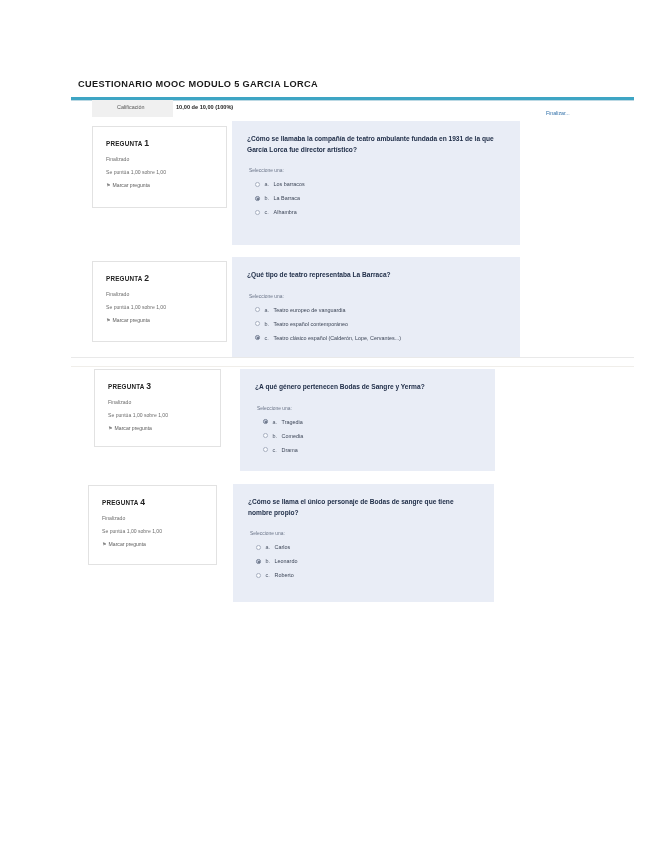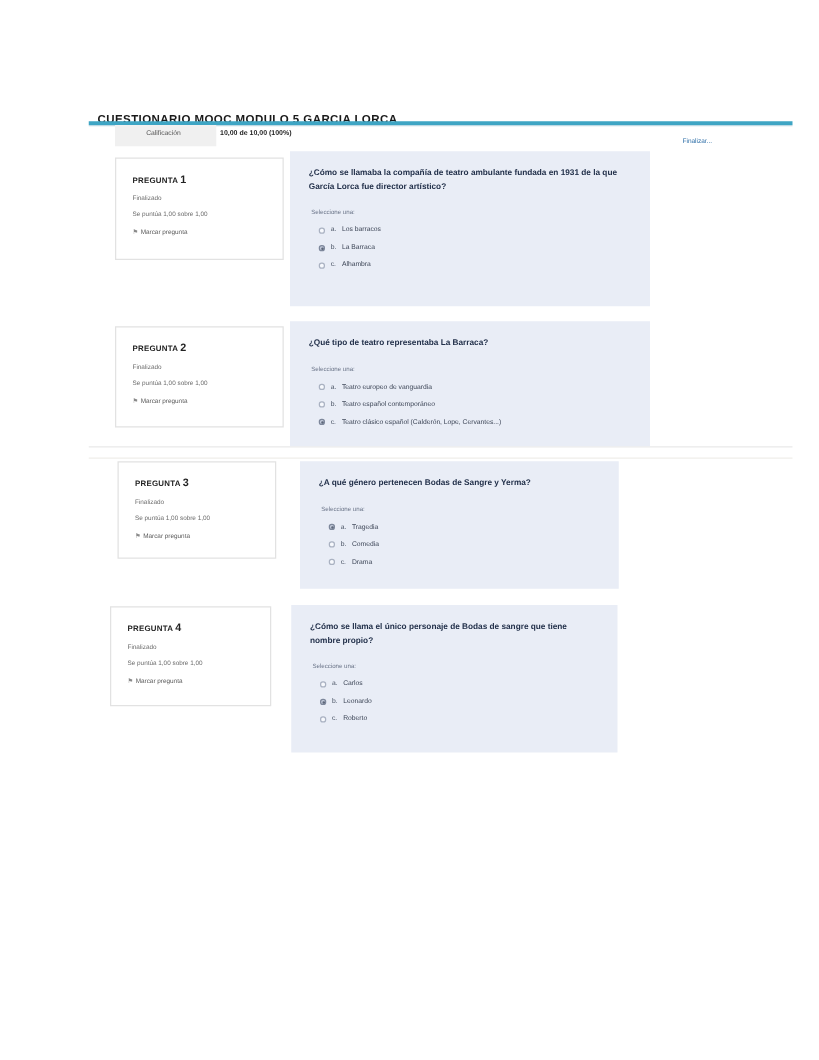--- a/index.html
+++ b/index.html
@@ -21,21 +21,21 @@
     left: 0; top: 0;
     width: 655px;
     height: 848px;
     background: #fff;
   }
 
   
   .doc-title {
     position: absolute;
     left: 78px;
-    top: 90px;
+    top: 79px;
     font-size: 9.2px;
     font-weight: bold;
     letter-spacing: 0.35px;
     color: #1a1a1a;
     white-space: nowrap;
   }
 
   
   .teal-rule {
     position: absolute;

